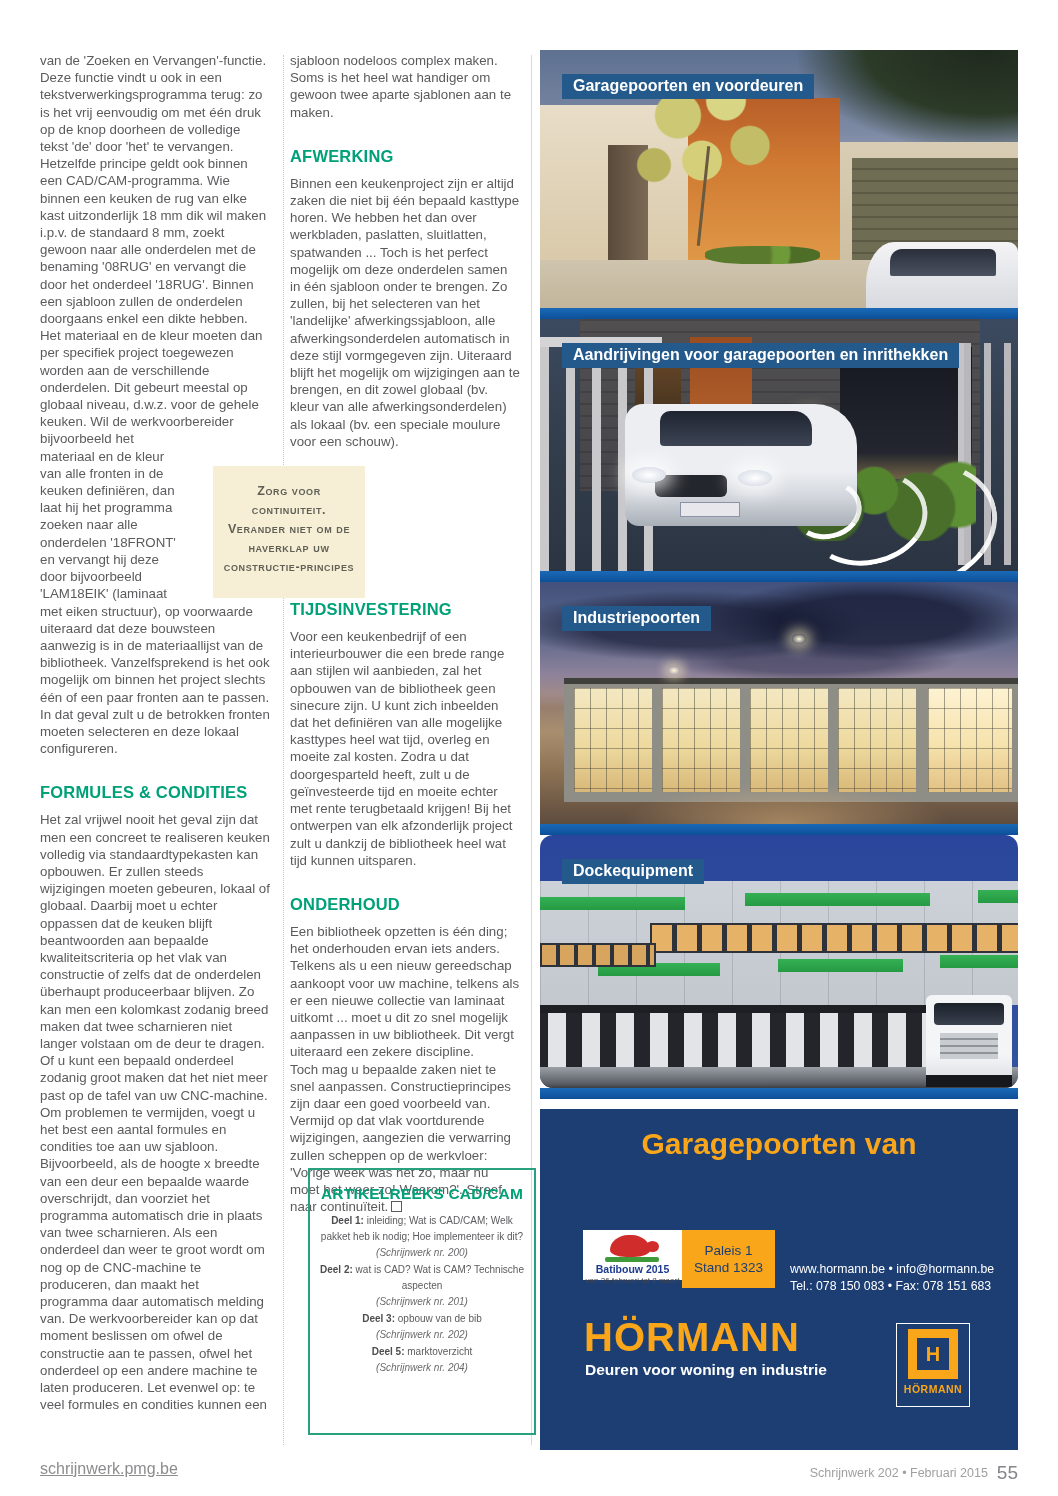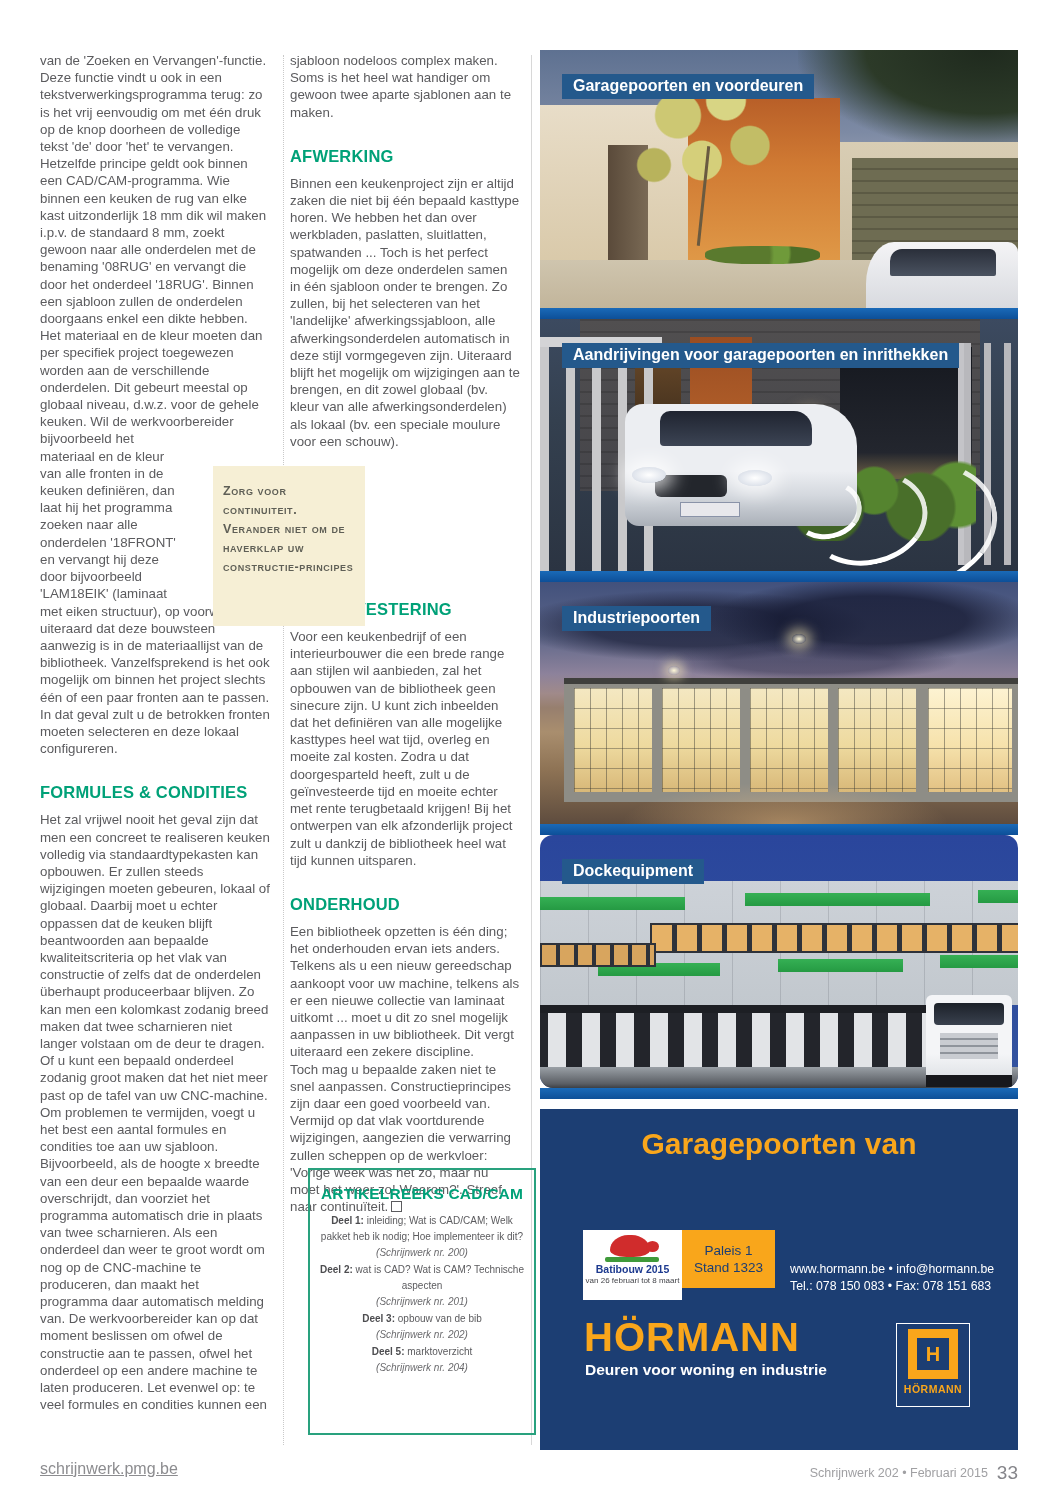--- a/index.html
+++ b/index.html
@@ -15,22 +15,22 @@
   .col { position:absolute; top:52px; width:230px; color:#5b5b5e; font-size:13.3px; line-height:17.2px; }
   .col1 { left:40px; }
   .col2 { left:290px; }
   .col p { margin:0 0 0 0; }
   .h { color:#00a178; font-size:16.5px; line-height:19px; font-weight:bold; margin:26px 0 9px 0; letter-spacing:.2px; }
   .spacer-r { float:right; width:88px; height:160px; margin-left:6px; }
   .spacer-l { float:left; width:80px; height:150px; margin-right:6px; }
   .endmark { display:inline-block; width:9px; height:9px; border:1.5px solid #5b5b5e; margin-left:3px; vertical-align:-1px; }
 
   
-  .pullquote { position:absolute; left:213px; top:466px; width:152px; height:160px; box-sizing:border-box;
-               background:#f6efd5; padding:16px 10px; text-align:left; color:#5f5f56;
+  .pullquote { position:absolute; left:213px; top:466px; width:152px; height:132px; box-sizing:border-box;
+               background:#f6efd5; padding:16px 10px; text-align:center; color:#5f5f56;
                font-variant:small-caps; font-weight:bold; font-size:12.5px; line-height:19px; letter-spacing:.6px; }
 
   
   .seriesbox { position:absolute; left:308px; top:1168px; width:228px; height:267px; box-sizing:border-box;
                border:2px solid #29a17e; padding:15px 8px; text-align:center; color:#5b5b5e; }
   .seriesbox h4 { margin:0 0 10px 0; color:#00a178; font-size:15.5px; letter-spacing:.2px; }
   .seriesbox .item { font-size:10px; line-height:16px; margin-bottom:1px; }
   .seriesbox .item b { color:#4d4d50; }
   .seriesbox .item i { display:block; color:#6b6b6e; }
 
@@ -158,21 +158,21 @@
         background:linear-gradient(180deg,#f4f5f7 0 70%,#dfe2e6); }
   .p4 .twin { right:14px; top:168px; width:70px; height:22px; border-radius:4px;
         background:linear-gradient(180deg,#1c2129,#39414e); }
   .p4 .tgrille { right:20px; top:198px; width:58px; height:26px;
         background:repeating-linear-gradient(180deg,#c9ccd1 0 5px,#8f949b 5px 7px); }
   .p4 .tbase { right:6px; top:240px; width:86px; height:12px; background:#17181c; }
 
   
   .panel { position:absolute; left:0; top:1049px; width:478px; height:341px; background:#1c3e73;margin-top:10px; }
   .headline { padding-top:16px; text-align:center; color:#f9a61b; font-weight:bold; font-size:30px; line-height:37px; }
-  .batibouw { position:absolute; left:43px; top:121px; width:99px; height:70px; background:#fff; }
+  .batibouw { position:absolute; left:43px; top:121px; width:99px; height:50px; background:#fff; }
   .turtle { position:absolute; left:20px; top:5px; width:58px; height:28px; }
   .turtle::before { content:""; position:absolute; left:7px; top:0; width:40px; height:22px; background:#d02c2c;
         border-radius:50% 50% 45% 45% / 75% 75% 35% 35%; }
   .turtle::after { content:""; position:absolute; right:2px; top:6px; width:13px; height:11px; background:#d02c2c; border-radius:50%; }
   .grass { position:absolute; left:22px; top:27px; width:54px; height:5px; background:#3f9a3a; border-radius:2px; }
   .bb-name { position:absolute; left:0; right:0; top:33px; text-align:center; color:#1d3a8f; font-weight:bold; font-size:10.5px; }
   .bb-dates { position:absolute; left:0; right:0; top:46px; text-align:center; color:#44454a; font-size:8px; }
   .stand { position:absolute; left:142px; top:121px; width:93px; height:58px; background:#f9a61b;
         color:#1c3e73; font-weight:normal; font-size:13.5px; line-height:17px; text-align:center;
         display:flex; flex-direction:column; justify-content:center; }
@@ -340,17 +340,17 @@
           <span class="eh">H</span>
         </div>
         <div class="etext">HÖRMANN</div>
       </div>
     </div>
   </div>
 
   <div class="footer">
     <div class="site">schrijnwerk.pmg.be</div>
     <div class="issue">
-      <span>Schrijnwerk 202 • Februari 2015</span><span class="pageno">33</span>
+      <span>Schrijnwerk 202 • Februari 2015</span><span class="pageno">55</span>
     </div>
   </div>
 
 </div>
 
 </body></html>

